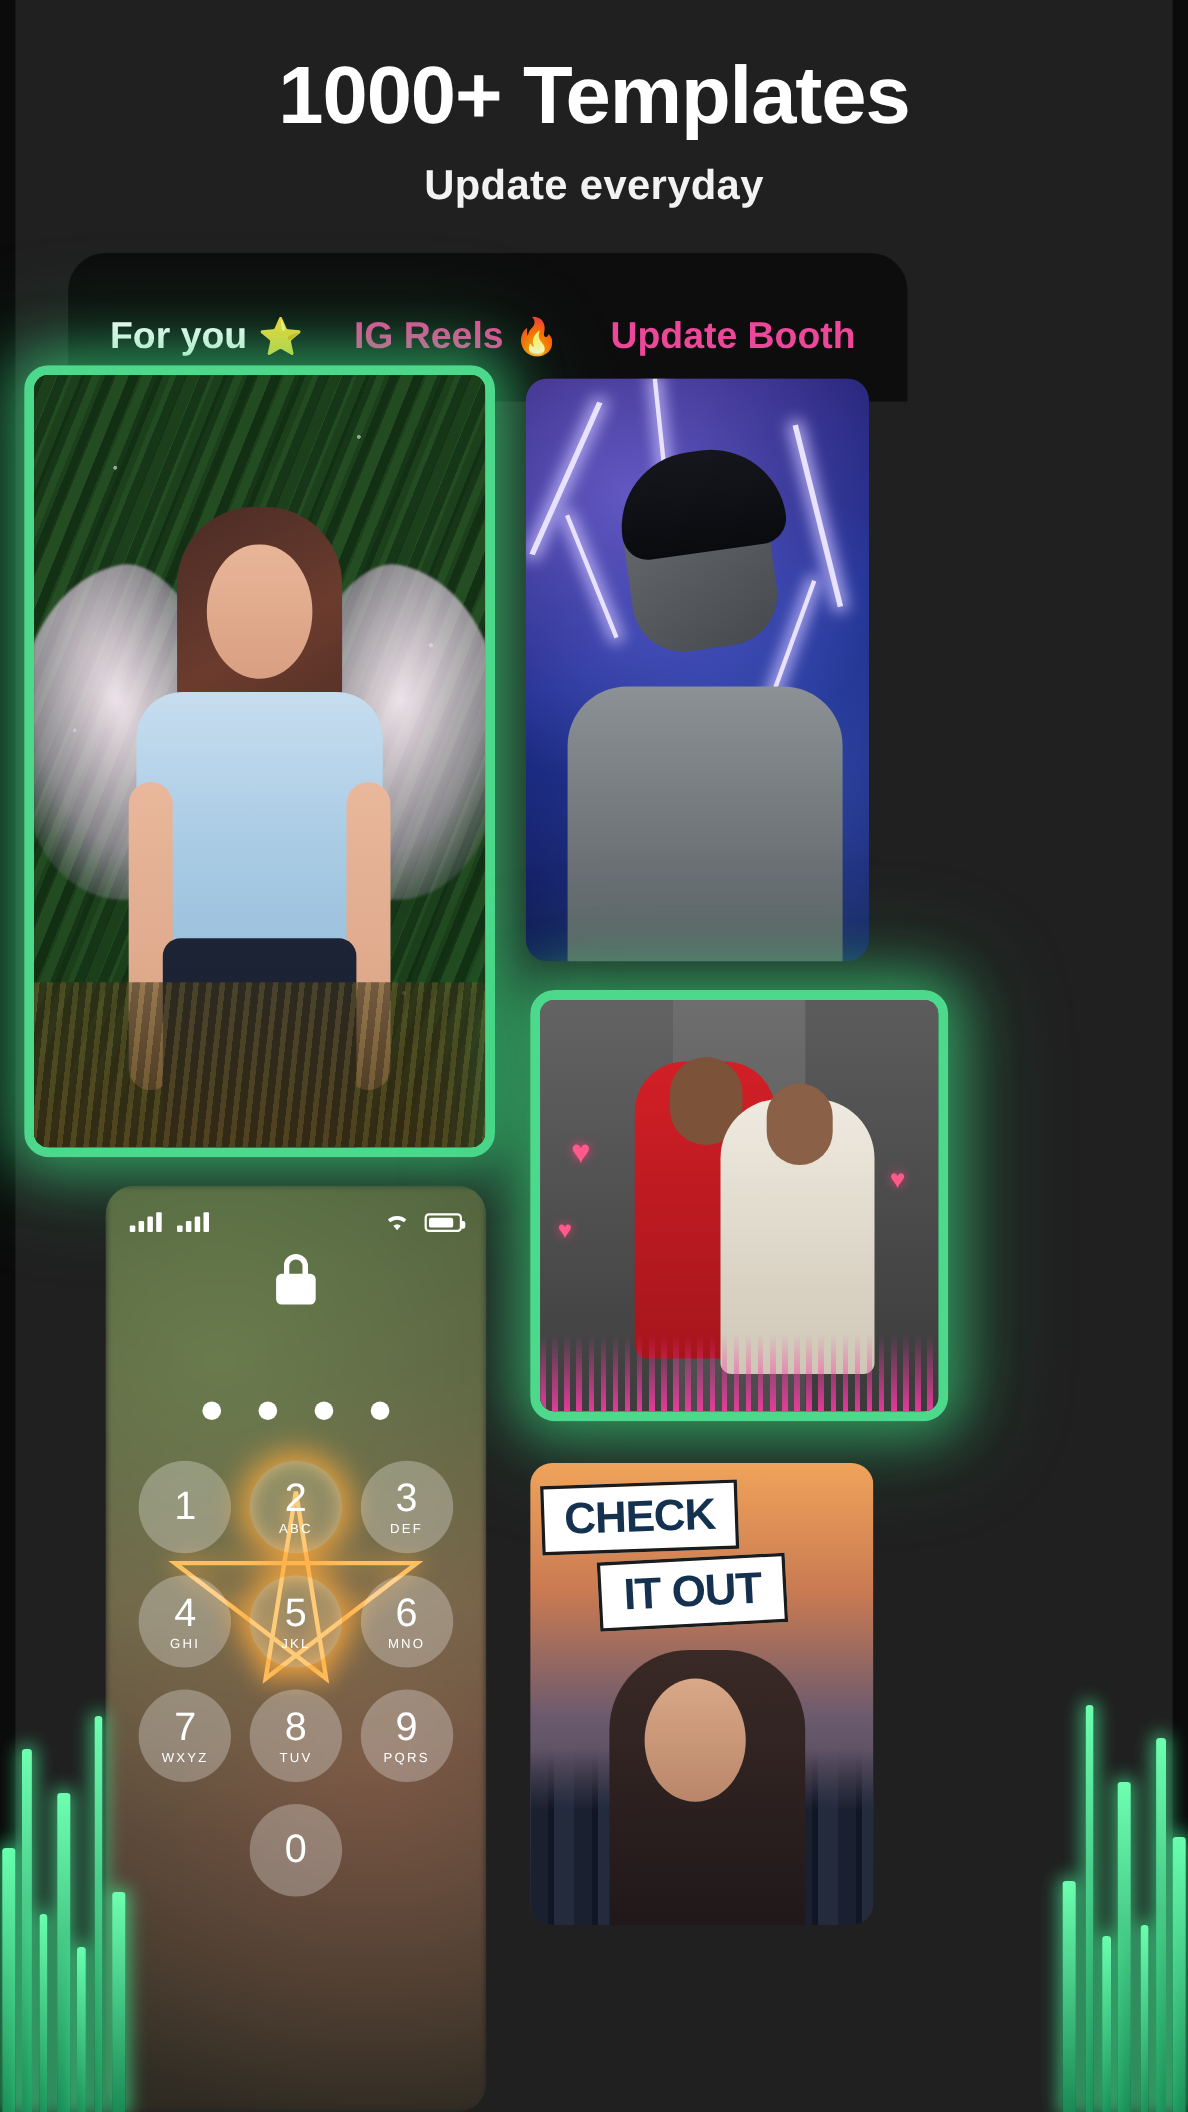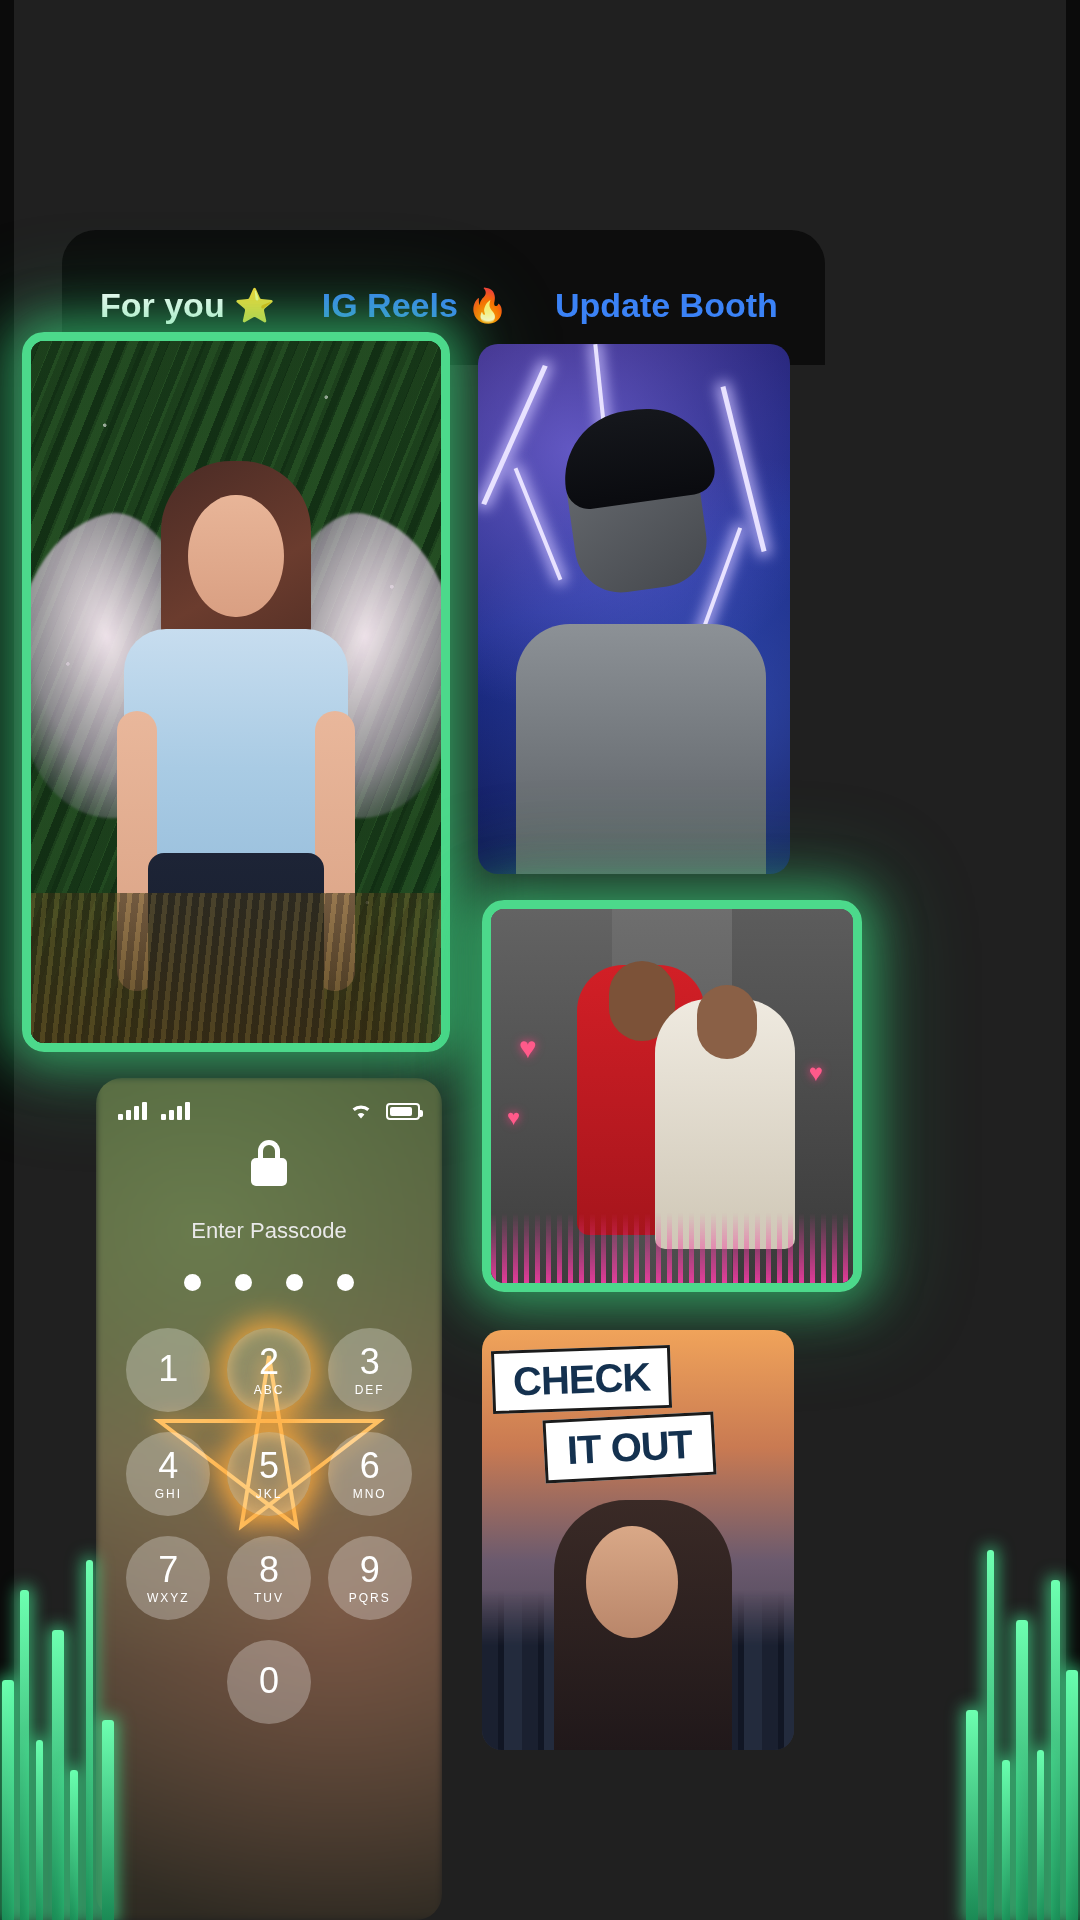--- a/index.html
+++ b/index.html
@@ -41,21 +41,21 @@
     background:#0d0d0d;
     border-radius:34px 34px 0 0;
   }
   .tabs{
     position:absolute; left:0; top:56px; width:100%;
     display:flex; align-items:flex-start; gap:0;
     padding-left:38px;
   }
   .tab{
     position:relative;
-    font-size:34px; font-weight:700; color:#3b82f6;
+    font-size:34px; font-weight:700; color:#ec4899;
     white-space:nowrap; display:flex; align-items:center; gap:10px;
   }
   .tab.active{ color:#ffffff;align-items:center; }
   .tab .emoji{ font-size:33px; line-height:1; }
   .tab + .tab{ margin-left:46px; }
   .tab-underline{
     position:absolute; left:50%; transform:translateX(-50%);
     bottom:-26px; width:88px; height:11px;
     background:#6fe0d4; border-radius:8px;
   }
@@ -271,20 +271,24 @@
   }
 </style>
 </head>
 <body>
 
 <div class="page">
 
   <div class="gutter l"></div>
   <div class="gutter r"></div>
 
+  <div class="header">
+    <div class="title">1000+ Templates</div>
+    <div class="subtitle">Update everyday</div>
+  </div>
 
   <div class="panel">
     <div class="tabs">
 
       <div class="tab active">
         <span>For you</span>
         <span class="emoji">⭐</span>
         <span class="tab-underline"></span>
       </div>
 
@@ -373,21 +377,20 @@
               <i></i>
             </div>
         </div>
       </div>
 
       <div class="lock-ico">
         <span class="shackle"></span>
           <span class="body"></span>
       </div>
 
-      <div class="pass-label">Enter Passcode</div>
 
       <div class="dots">
         <span></span>
           <span></span>
         <span></span>
           <span></span>
       </div>
 
       <div class="star-glow">
         <svg viewBox="0 0 100 100">

